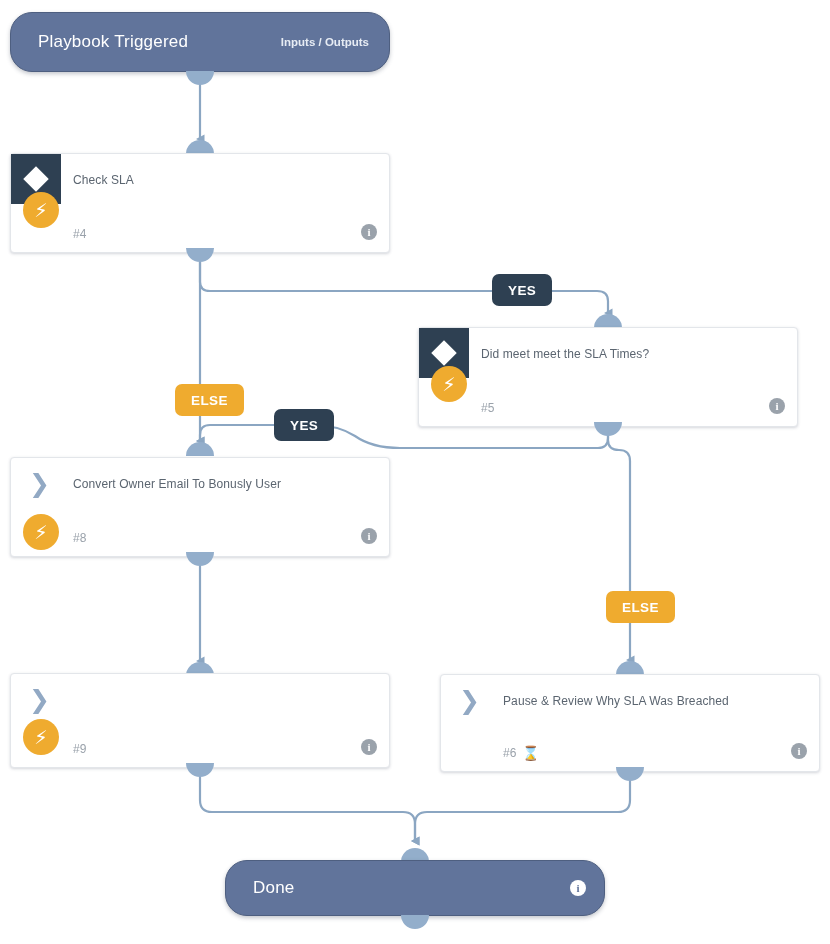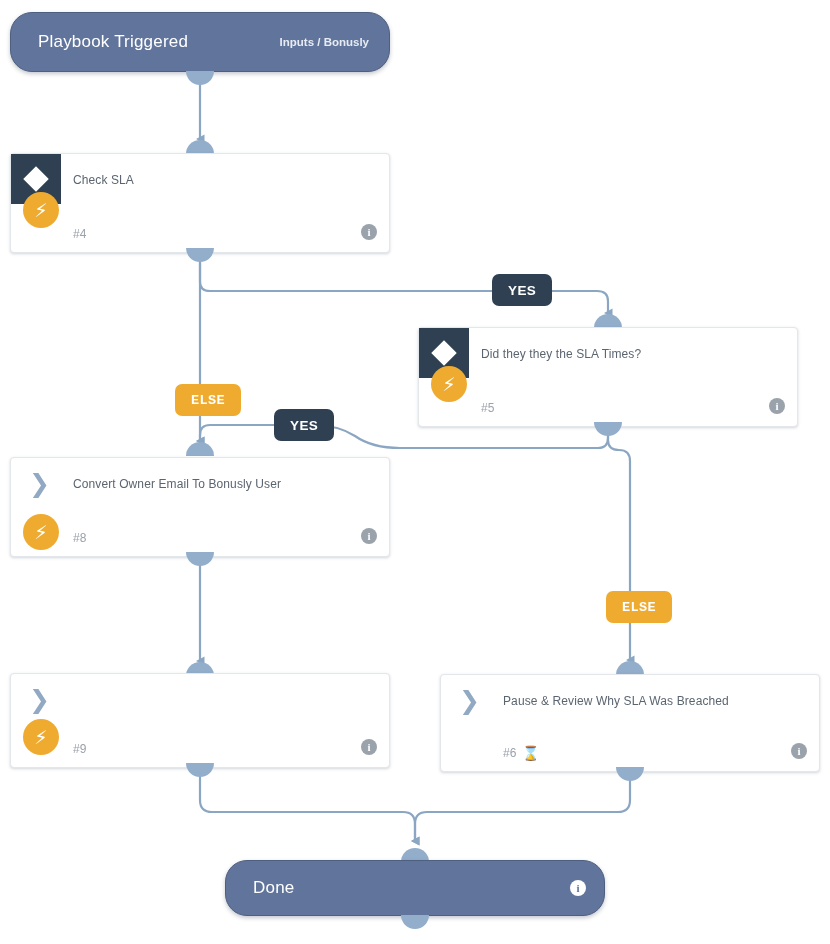--- a/index.html
+++ b/index.html
@@ -177,21 +177,21 @@
     border-radius: 7px;
     color: #ffffff;
     font-size: 13.5px;
     font-weight: bold;
     letter-spacing: .4px;
     display: flex;
     align-items: center;
     justify-content: center;
   }
   .blabel.yes  { background: #2e4052; }
-  .blabel.else { background: #efab2f; font-family: Liberation Mono, monospace; }
+  .blabel.else { background: #efab2f; }
 </style>
 </head>
 <body>
 
 <div id="canvas">
 
   <svg id="edges" viewBox="0 0 830 944" width="830" height="944">
     <defs>
       <marker id="arrow" markerWidth="10" markerHeight="9" refX="4.6" refY="4.5" orient="auto" markerUnits="userSpaceOnUse">
         <path d="M0,0 L9.2,0 L4.6,8.6 Z" fill="#8ba6c2"></path>
@@ -212,21 +212,21 @@
       <path d="M200,566 L200,661" marker-end="url(#arrow)"></path>
 
       <path d="M200,777 L200,800 Q200,812 212,812 L403,812 Q415,812 415,824 L415,841" marker-end="url(#arrow)"></path>
 
       <path d="M630,777 L630,800 Q630,812 618,812 L427,812 Q415,812 415,824 L415,841" marker-end="url(#arrow)"></path>
     </g>
   </svg>
 
   <div class="pill" style="left:10px; top:12px; width:380px; height:60px;">
     <div class="pill-title">Playbook Triggered</div>
-    <div class="pill-sub">Inputs / Bonusly</div>
+    <div class="pill-sub">Inputs / Outputs</div>
   </div>
   <div class="port down" style="left:186px; top:71px;"></div>
 
   <div class="port up" style="left:186px; top:140px;"></div>
   <div class="node" style="left:10px; top:153px; width:380px; height:100px;">
     <div class="cond-icon">
         <i></i>
       </div>
     <div class="title">Check SLA</div>
     <div class="bolt" style="top:38px;">⚡</div>
@@ -237,21 +237,21 @@
   </div>
   <div class="port down" style="left:186px; top:248px;"></div>
 
   <div class="blabel yes" style="left:492px; top:274px;">YES</div>
 
   <div class="port up" style="left:594px; top:314px;"></div>
   <div class="node" style="left:418px; top:327px; width:380px; height:100px;">
     <div class="cond-icon">
         <i></i>
       </div>
-    <div class="title">Did they they the SLA Times?</div>
+    <div class="title">Did meet meet the SLA Times?</div>
     <div class="bolt" style="top:38px;">⚡</div>
     <div class="idbox">
       <span>#5</span>
     </div>
     <div class="info" style="bottom:12px;">i</div>
   </div>
   <div class="port down" style="left:594px; top:422px;"></div>
 
   <div class="blabel else" style="left:175px; top:384px;">ELSE</div>
 

